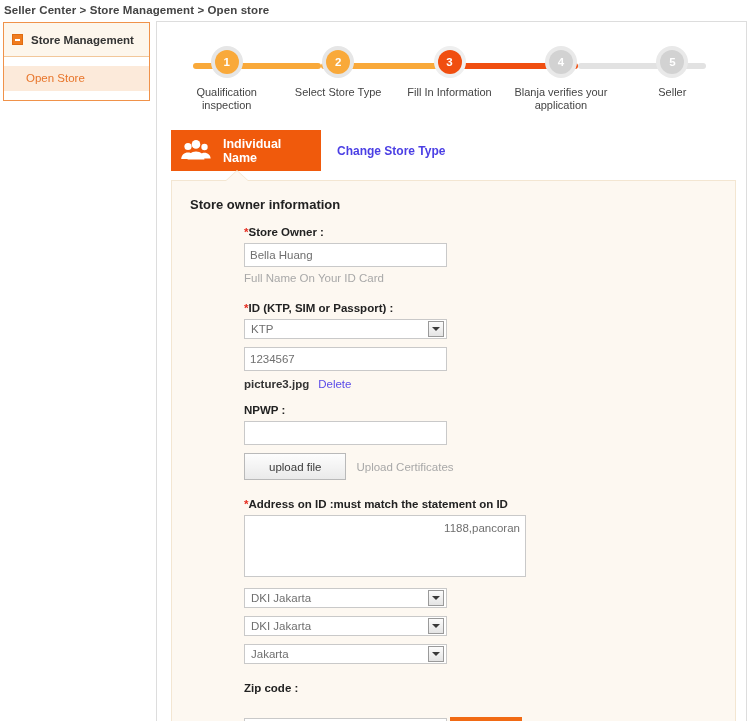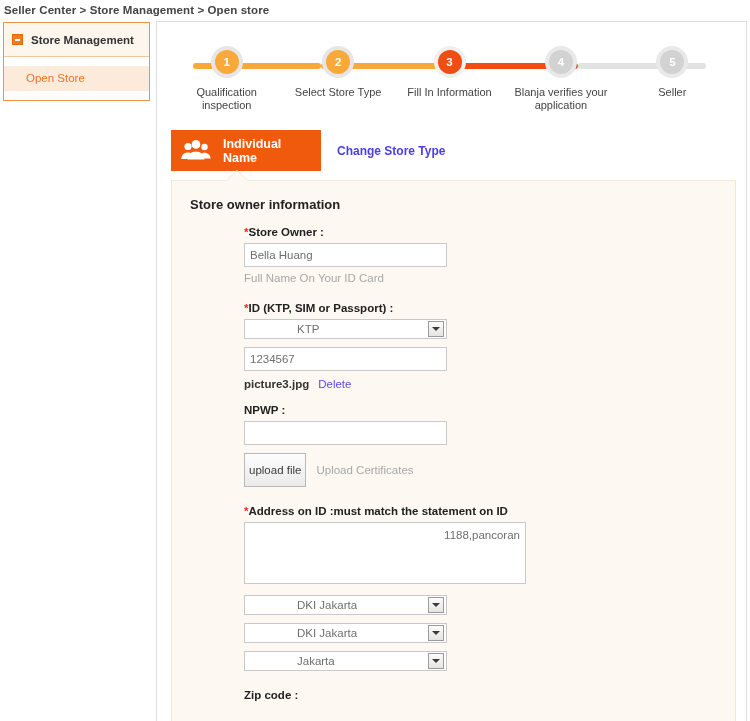--- a/index.html
+++ b/index.html
@@ -239,21 +239,20 @@
   }
 
   .selwrap {
     width: 203px;
     height: 20px;
     border: 1px solid #C9C9C9;
     background: #ffffff;
     display: flex;
     align-items: center;
     position: relative;
-    padding-left: 46px;
   }
   .selwrap .val {
     font-size: 11.5px;
     color: #6F6F6F;
     padding-left: 6px;
     flex: 1 1 auto;
   }
   .sel-arrow {
     width: 16px; height: 16px;
     margin-right: 2px;
@@ -292,22 +291,22 @@
     display: flex;
     align-items: center;
     gap: 10px;
   }
   .upload-btn {
     border: 1px solid #B9B9B9;
     background: linear-gradient(#FDFDFD, #EAEAEA);
     font-family: "Liberation Sans", sans-serif;
     font-size: 11.5px;
     color: #3A3A3A;
-    padding: 3px 4px;
-    height: 34px;
+    padding: 3px 24px;
+    height: 27px;
     line-height: 14px;
   }
   .upload-hint { font-size: 11.5px; color: #A8A8A8; }
 
   .sp8  { height: 8px; }
   .sp14 { height: 14px; }
   .sp18 { height: 18px; }
 
   .next-btn {
     margin-top: 18px;

